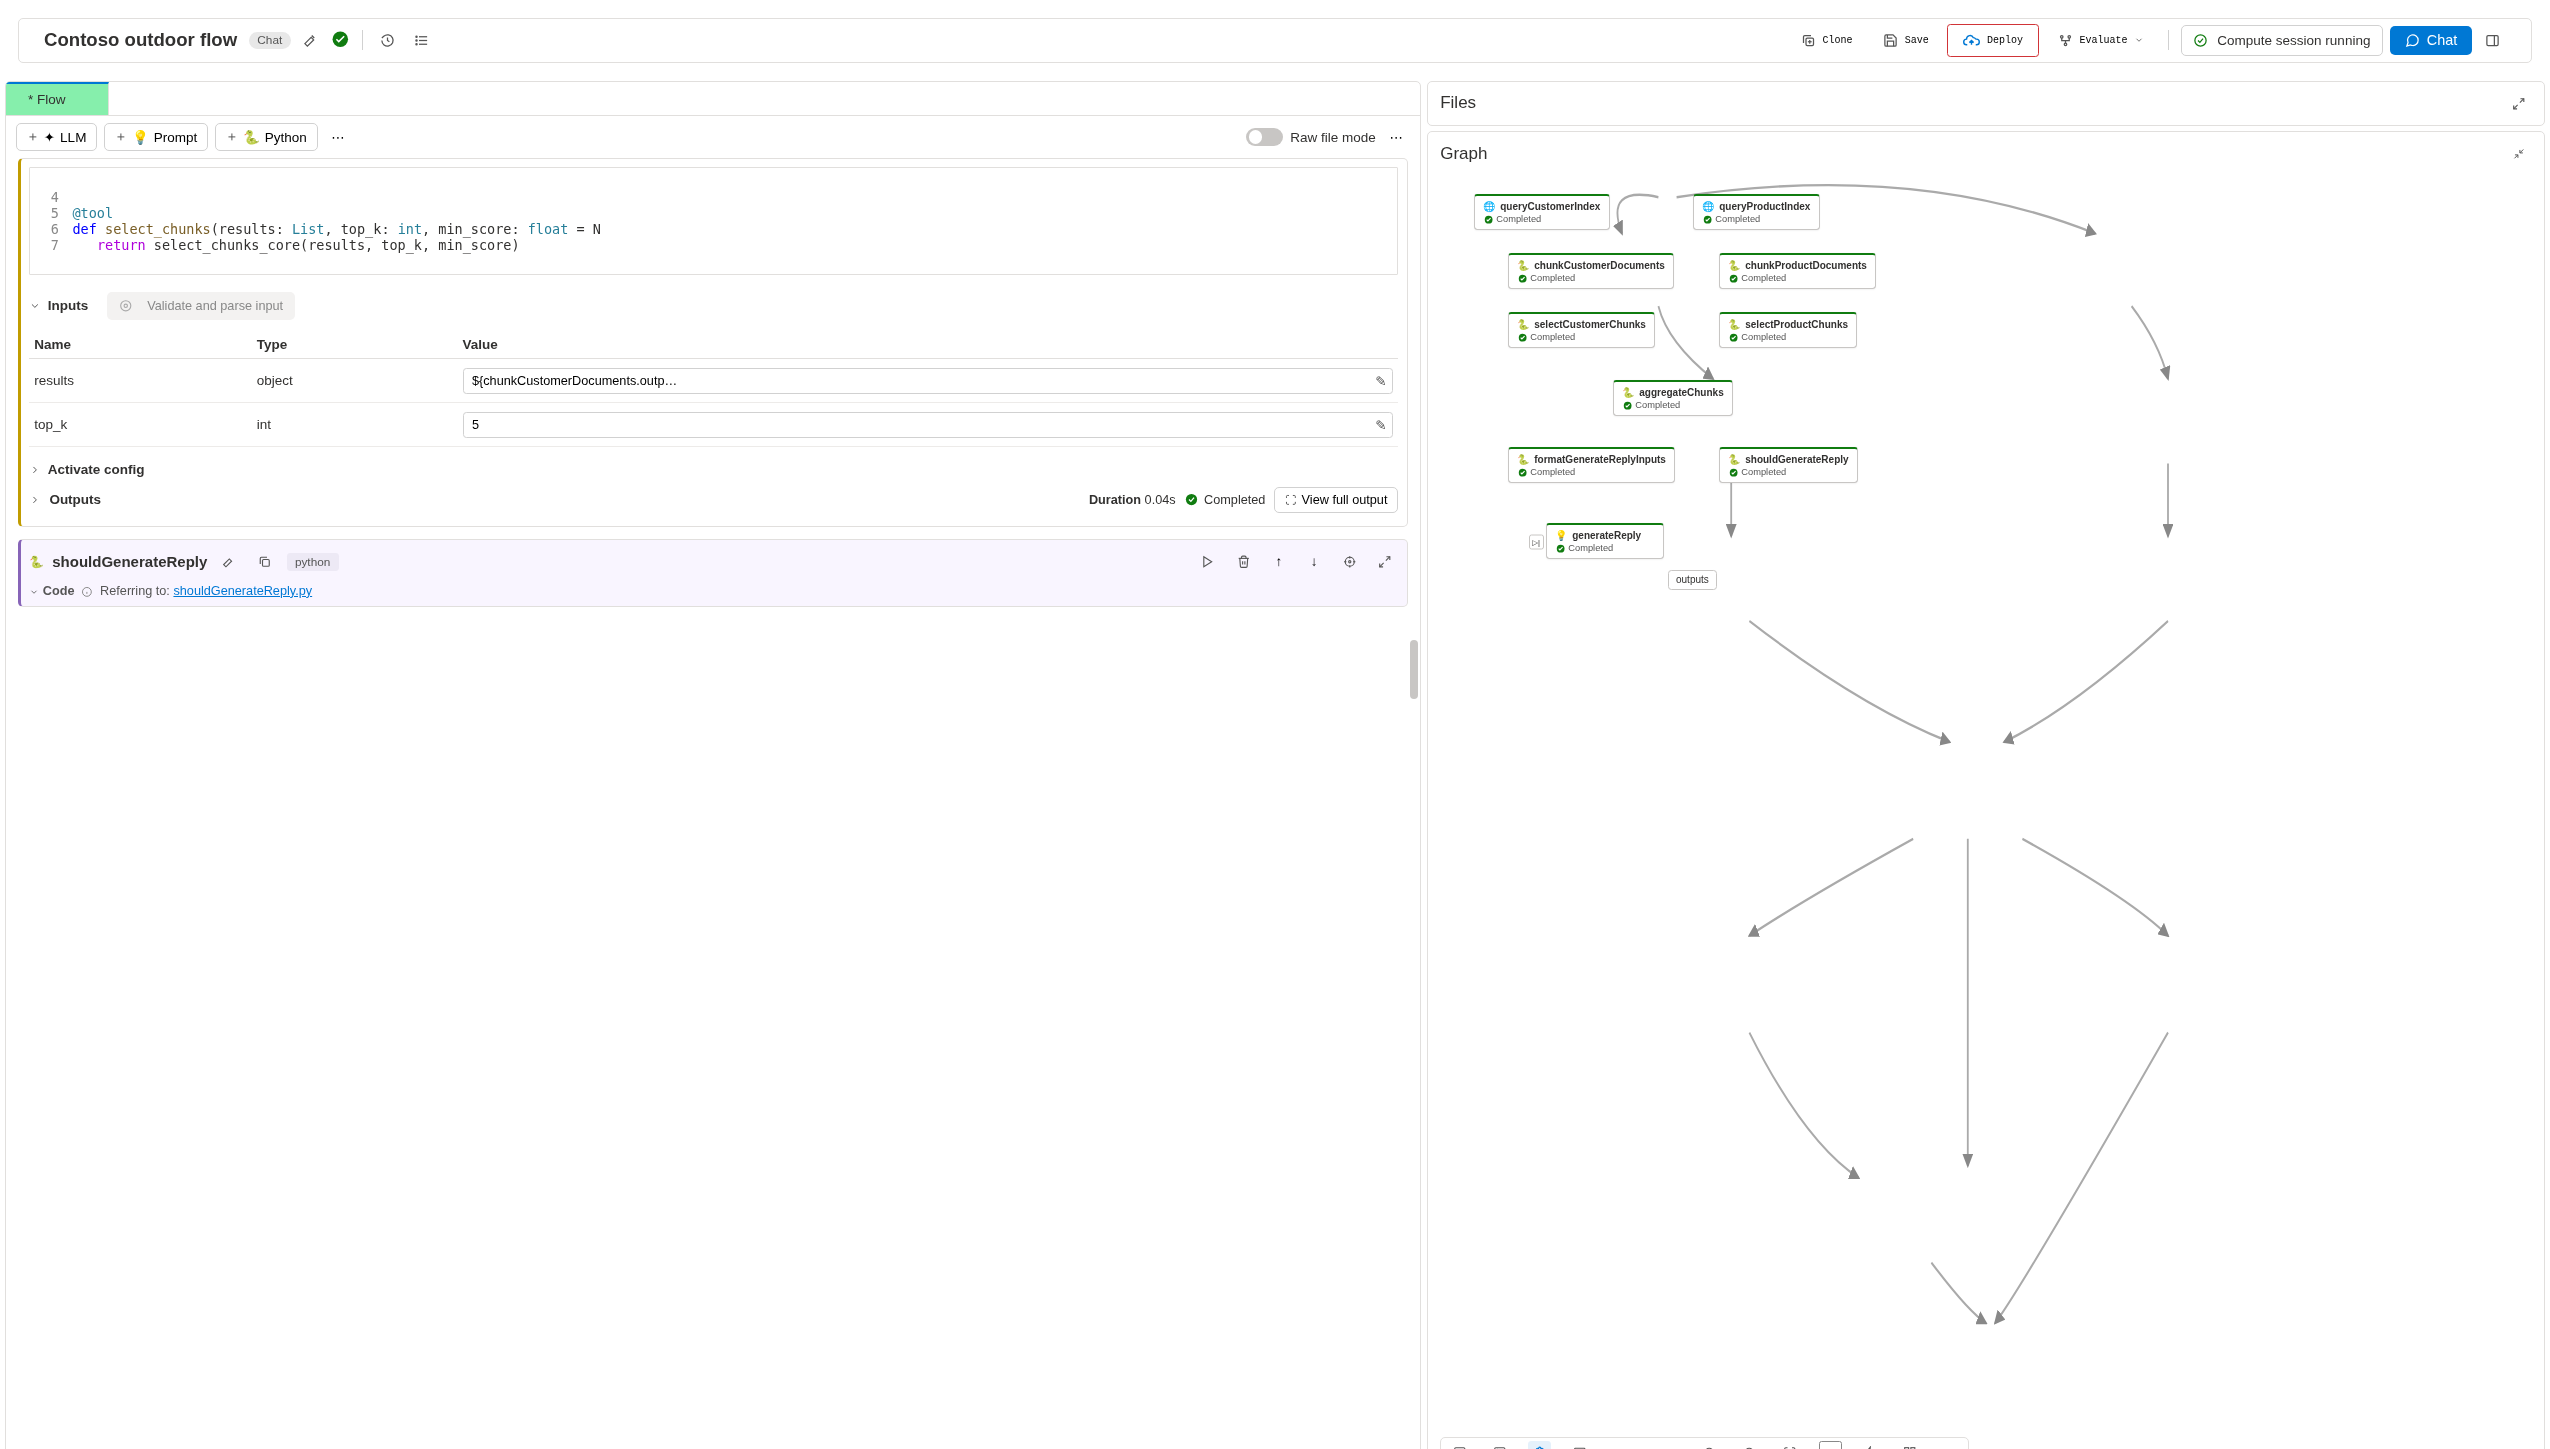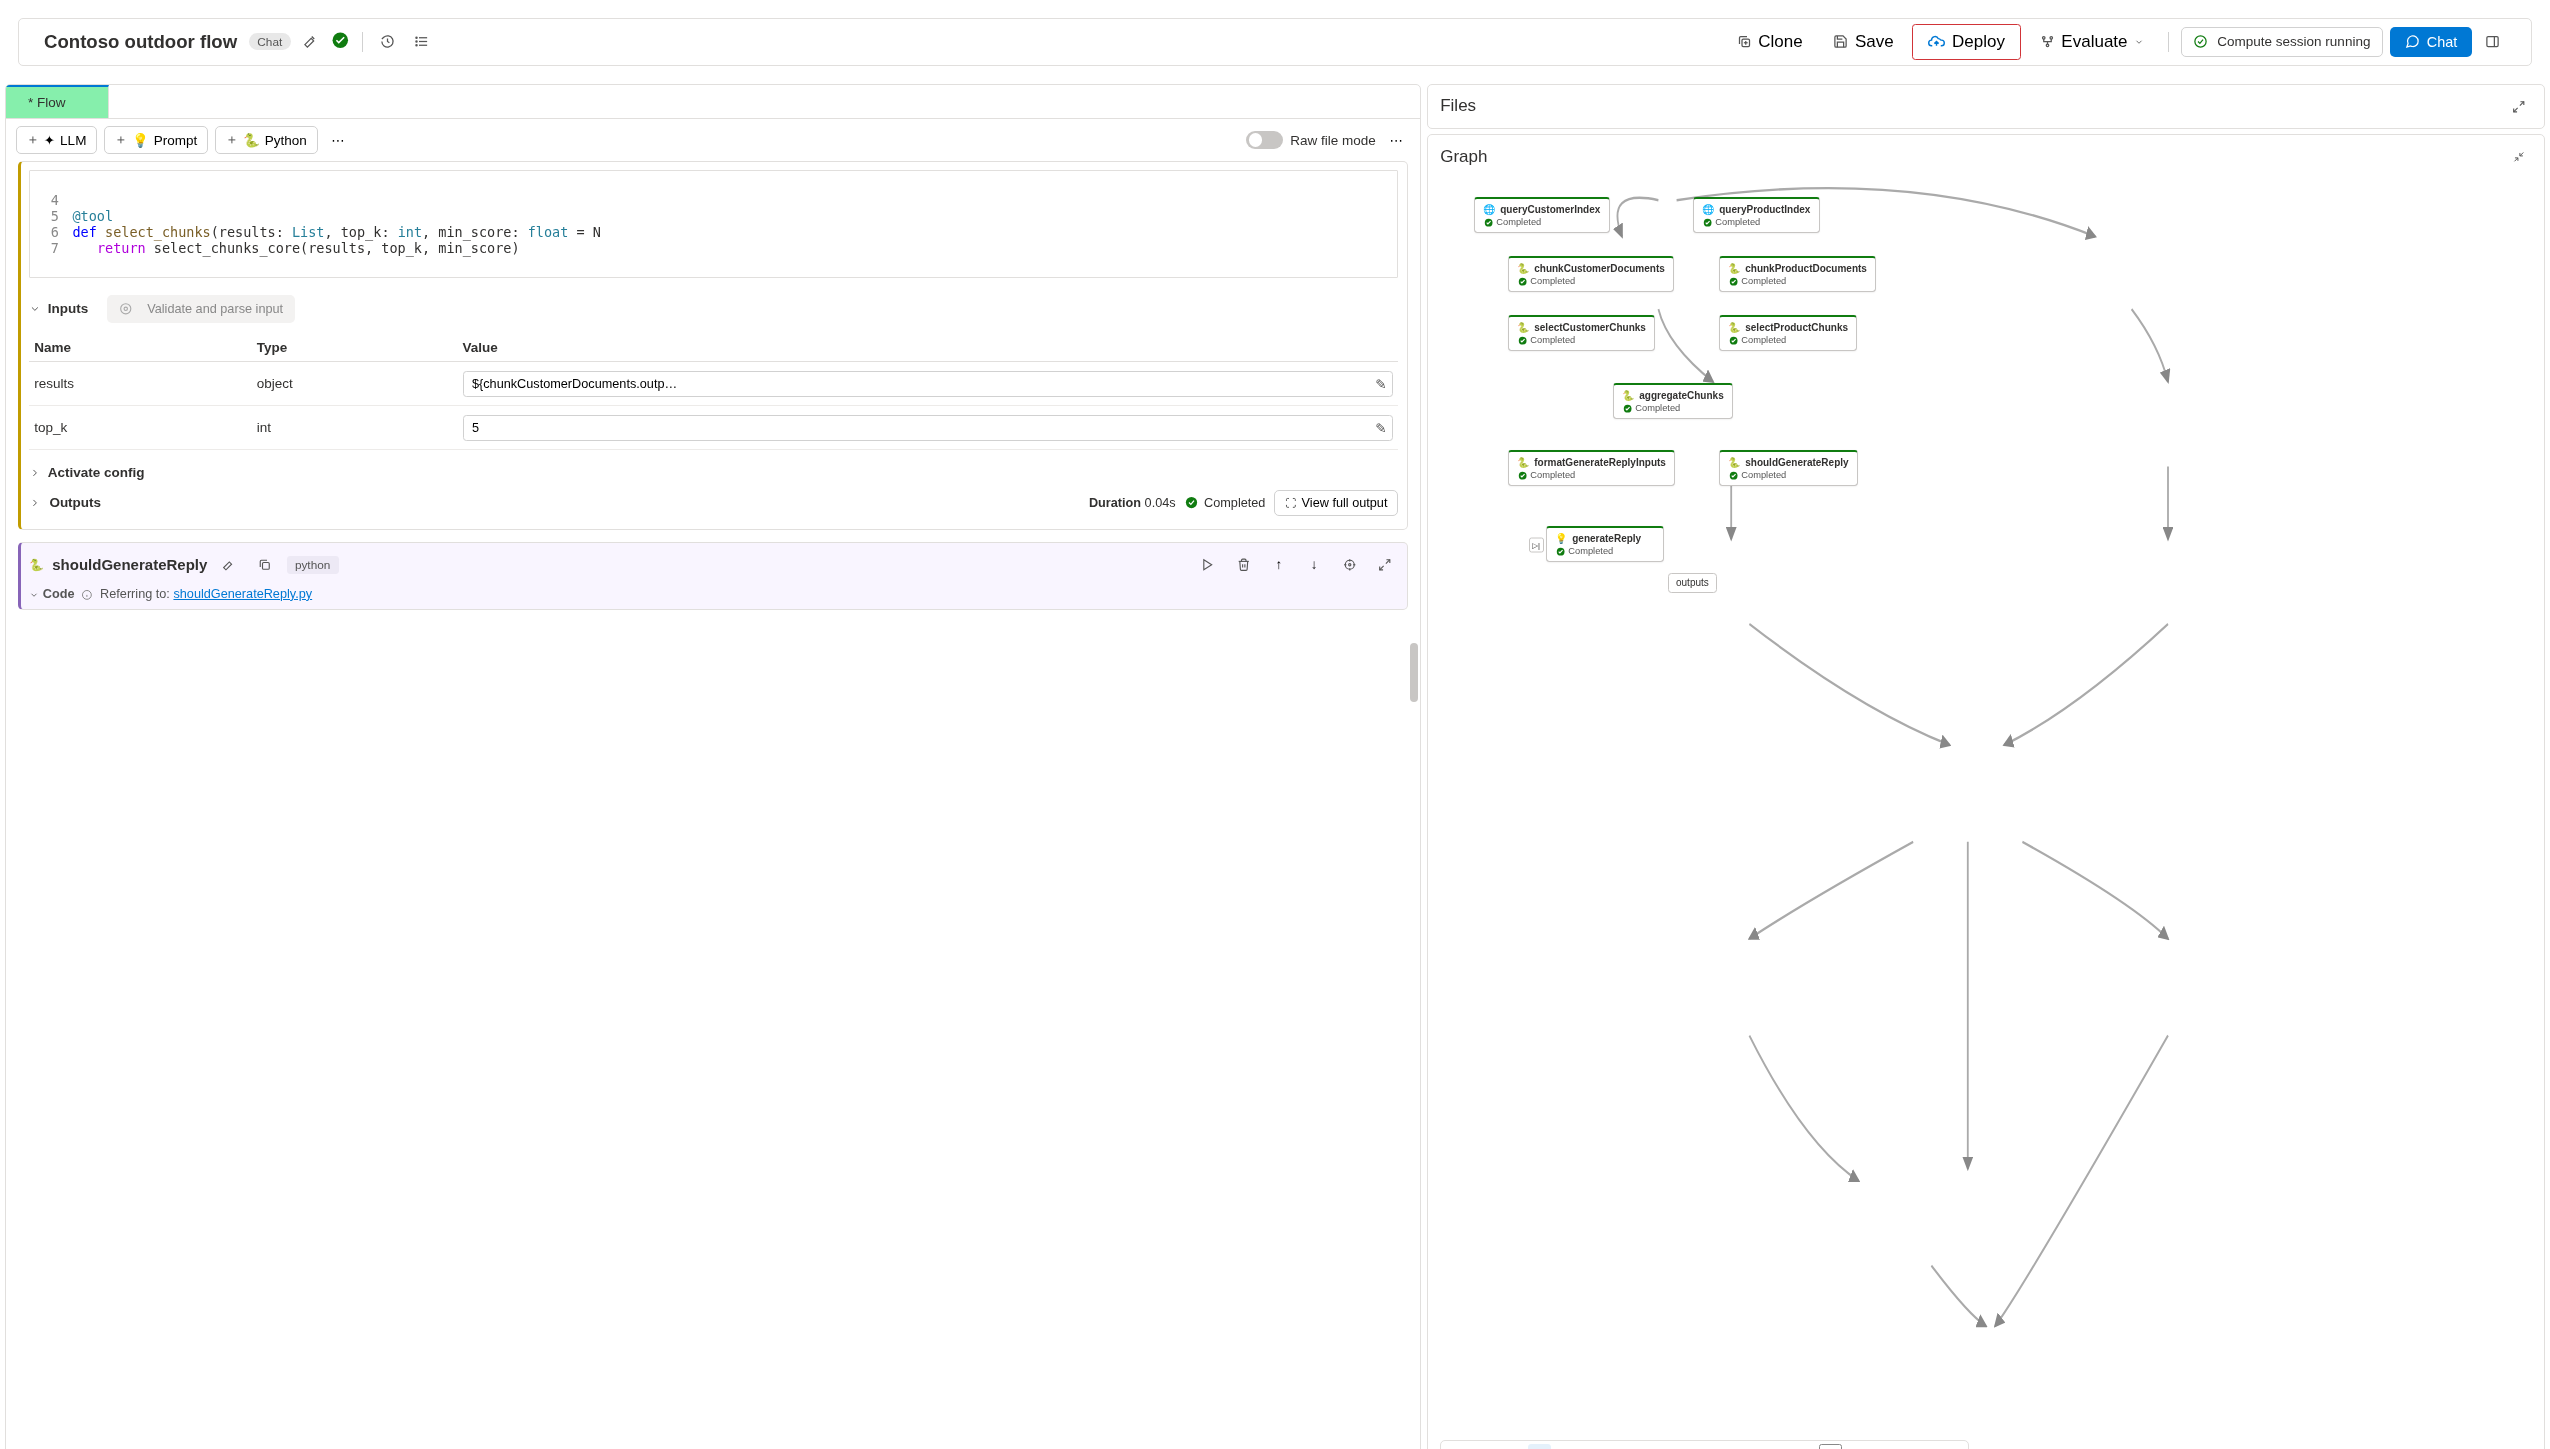--- a/index.html
+++ b/index.html
@@ -3,21 +3,21 @@
 <meta charset="utf-8">
 <style>
 * { box-sizing: border-box; margin: 0; padding: 0; }
 body { font-family: "Segoe UI", -apple-system, sans-serif; font-size: 11.8px; color: #323130; background: #fff; overflow: hidden; }
 
 
 .topbar { display: flex; align-items: center; gap: 6.8px; padding: 5px 25px; border: 0.8px solid #e1dfdd; border-radius: 5px; margin: 18px; }
 .flow-title { font-size: 18.6px; font-weight: 600; padding-right: 5px; }
 .badge-chat { background: #e8e8e8; border-radius: 10px; padding: 1.7px 8.4px; font-size: 11.8px; color: #555; }
 .icon-btn { display: inline-flex; align-items: center; justify-content: center; width: 27px; height: 27px; border: none; background: transparent; cursor: pointer; border-radius: 3.4px; }
-.tool-btn { display: inline-flex; align-items: center; gap: 6.8px; padding: 5px 11.8px; border: none; background: transparent; cursor: pointer; font-size: 17px; border-radius: 3.4px; }
+.tool-btn { display: inline-flex; align-items: center; gap: 6.8px; padding: 5px 11.8px; border: none; background: transparent; cursor: pointer; font-size: 10px; border-radius: 3.4px; font-family: Liberation Mono, monospace; }
 .tool-btn.deploy-hl { border: 1.7px solid #d13438; padding: 6.8px 15px; }
 .status-pill { display: inline-flex; align-items: center; gap: 9px; border: 0.8px solid #d1d1d1; border-radius: 5px; padding: 6.8px 11.8px; font-size: 13.5px; }
 .chat-btn { background: #0078d4; color: #fff; border: none; border-radius: 5px; padding: 6.8px 15px; font-size: 14.4px; display: inline-flex; align-items: center; gap: 6.8px; cursor: pointer; }
 .spacer { flex: 1; }
 .divider-v { width: 0.8px; height: 20px; background: #d1d1d1; margin: 0 5px; }
 
 
 .main { display: flex; height: calc(100vh - 51px); margin: 0 5px 5px; gap: 6.8px; }
 .left-pane { flex: 1; min-width: 0; display: flex; flex-direction: column; border: 0.8px solid #e1dfdd; border-radius: 5px; overflow: hidden; position: relative; }
 .right-pane { width: 44%; display: flex; flex-direction: column; gap: 5px; }

